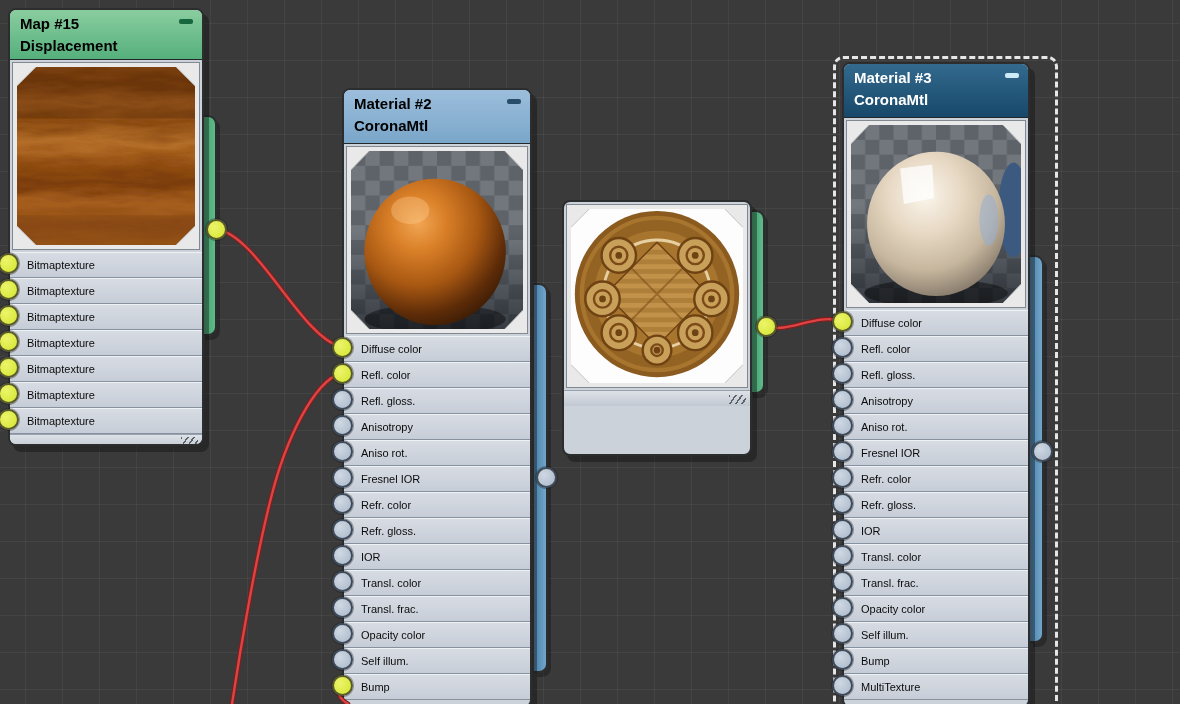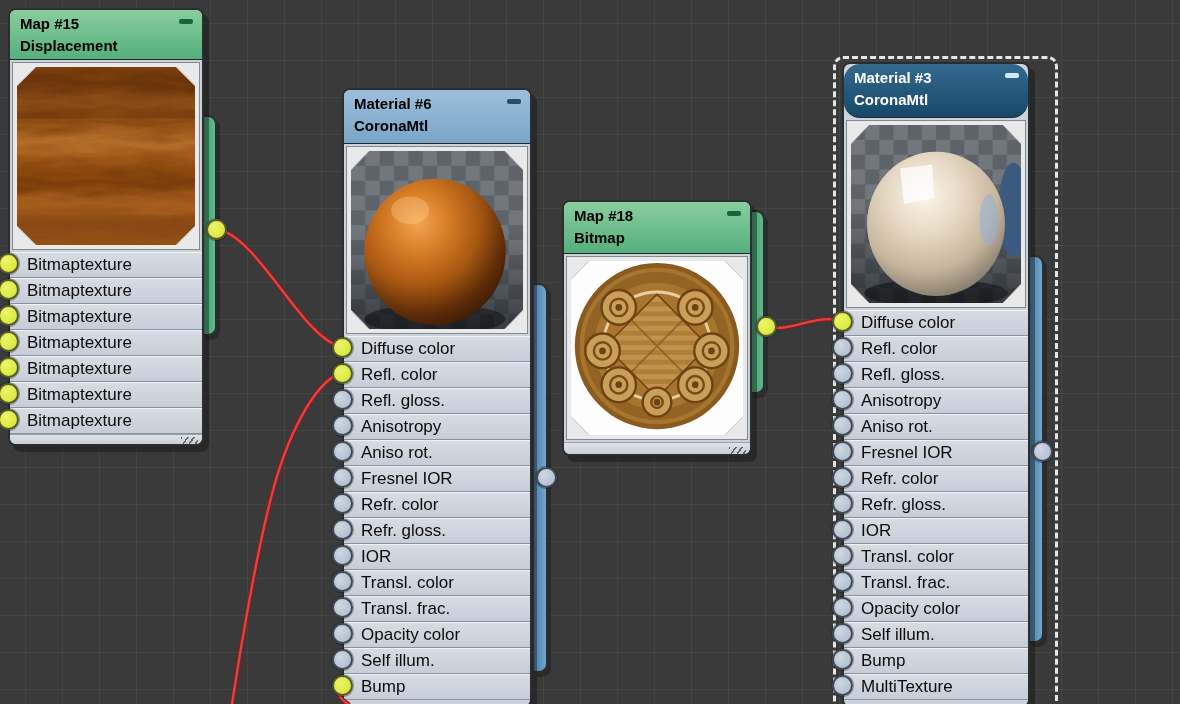--- a/index.html
+++ b/index.html
@@ -18,34 +18,34 @@
   .map-tab{background:linear-gradient(90deg,#3f9a6a,#5fbb89);}
   .mat-tab{background:linear-gradient(90deg,#4980a8,#73a6cb);}
 
   .node{position:absolute;z-index:10;background:#ccd2da;border:2px solid #2b2d2f;
     border-radius:8px;box-sizing:border-box;box-shadow:5px 6px 0 rgba(15,15,15,0.4);
     overflow:hidden;}
   .node-header{position:relative;box-sizing:border-box;padding:3px 10px 0;
     border-bottom:1px solid #24272a;}
   .kind-map .node-header{background:linear-gradient(180deg,#8acd9f,#55b07c);color:#000;}
   .kind-material .node-header{background:linear-gradient(180deg,#9cbedc,#7aa6c9);color:#000;}
-  .kind-material.selected .node-header{background:linear-gradient(180deg,#336a8e,#17486a);color:#fff;border-radius:16px;}
+  .kind-material.selected .node-header{background:linear-gradient(180deg,#336a8e,#17486a);color:#fff;}
   .node-title,.node-sub{font-weight:bold;font-size:15px;line-height:22px;white-space:nowrap;}
   .collapse-btn{position:absolute;top:9px;right:9px;width:14px;height:5px;border-radius:2px;}
   .kind-map .collapse-btn{background:#16663e;}
   .kind-material .collapse-btn{background:#274d6b;}
   .kind-material.selected .collapse-btn{background:#cdeaf9;}
 
   .preview-wrap{box-sizing:border-box;padding:3px;}
   .preview-frame{box-sizing:border-box;height:100%;border:4px solid #e9e9e9;
     outline:1px solid #82888f;background:#fff;}
   .preview-frame svg{display:block;width:100%;height:100%;}
 
   .slot-row{box-sizing:border-box;height:26px;display:flex;align-items:center;
-    padding-left:17px;font-size:17px;color:#0b0b0b;
+    padding-left:17px;font-size:11px;color:#0b0b0b;
     background:linear-gradient(180deg,#d7dce3,#c7cdd7);
     border-top:1px solid #eef2f7;border-bottom:1px solid #86929f;}
   .slot-label{white-space:nowrap;}
 
   .node-footer{position:relative;box-sizing:border-box;
     background:linear-gradient(180deg,#dde2e8,#c2c8d1);border-top:1px solid #98a1ac;}
   .grip{position:absolute;right:4px;bottom:2px;width:17px;height:9px;
     background:repeating-linear-gradient(125deg,#5c6168 0 1.5px,transparent 1.5px 5px);}
 
   #wires{position:absolute;left:0;top:0;z-index:20;pointer-events:none;}
@@ -131,21 +131,21 @@
     <div class="dot connected" style="left: -2px; top: 279px;"></div>
     <div class="dot connected" style="left: -2px; top: 305px;"></div>
     <div class="dot connected" style="left: -2px; top: 331px;"></div>
     <div class="dot connected" style="left: -2px; top: 357px;"></div>
     <div class="dot connected" style="left: -2px; top: 383px;"></div>
     <div class="dot connected" style="left: -2px; top: 409px;"></div>
     <div class="dot connected" style="left: 206px; top: 219px;"></div>
     <div class="out-tab mat-tab" style="left: 534px; top: 283px; width: 14px; height: 390px;"></div>
     <div class="node kind-material" style="left: 342px; top: 88px; width: 190px; height: 620px;">
       <div class="node-header" style="height: 54px;">
-        <div class="node-title">Material #6</div>
+        <div class="node-title">Material #2</div>
         <div class="node-sub">CoronaMtl</div>
         <div class="collapse-btn"></div>
       </div>
       <div class="preview-wrap" style="height: 192px;">
         <div class="preview-frame">
           <svg viewBox="0 0 180 180" preserveAspectRatio="none">
             <defs>
               <pattern id="chk2" width="30" height="30" patternUnits="userSpaceOnUse">
                 <rect width="30" height="30" fill="#72777e"></rect>
                 <rect width="15" height="15" fill="#5e636a"></rect>
@@ -229,25 +229,20 @@
     <div class="dot open" style="left: 332px; top: 519px;"></div>
     <div class="dot open" style="left: 332px; top: 545px;"></div>
     <div class="dot open" style="left: 332px; top: 571px;"></div>
     <div class="dot open" style="left: 332px; top: 597px;"></div>
     <div class="dot open" style="left: 332px; top: 623px;"></div>
     <div class="dot open" style="left: 332px; top: 649px;"></div>
     <div class="dot connected" style="left: 332px; top: 675px;"></div>
     <div class="dot open" style="left: 536px; top: 467px;"></div>
     <div class="out-tab map-tab" style="left: 750px; top: 210px; width: 15px; height: 184px;"></div>
     <div class="node kind-map" style="left: 562px; top: 200px; width: 190px; height: 256px;">
-      <div class="node-header" style="height: 52px;">
-        <div class="node-title">Map #18</div>
-        <div class="node-sub">Bitmap</div>
-        <div class="collapse-btn"></div>
-      </div>
       <div class="preview-wrap" style="height: 188px;">
         <div class="preview-frame">
           <svg viewBox="0 0 180 180" preserveAspectRatio="none">
             <defs>
               <pattern id="herr" width="10" height="10" patternUnits="userSpaceOnUse" patternTransform="rotate(45)">
                 <rect width="10" height="10" fill="#c2914a"></rect>
                 <rect width="5" height="10" fill="#ad7f38"></rect>
               </pattern>
             </defs>
             <rect width="180" height="180" fill="#fdfdfd"></rect>

